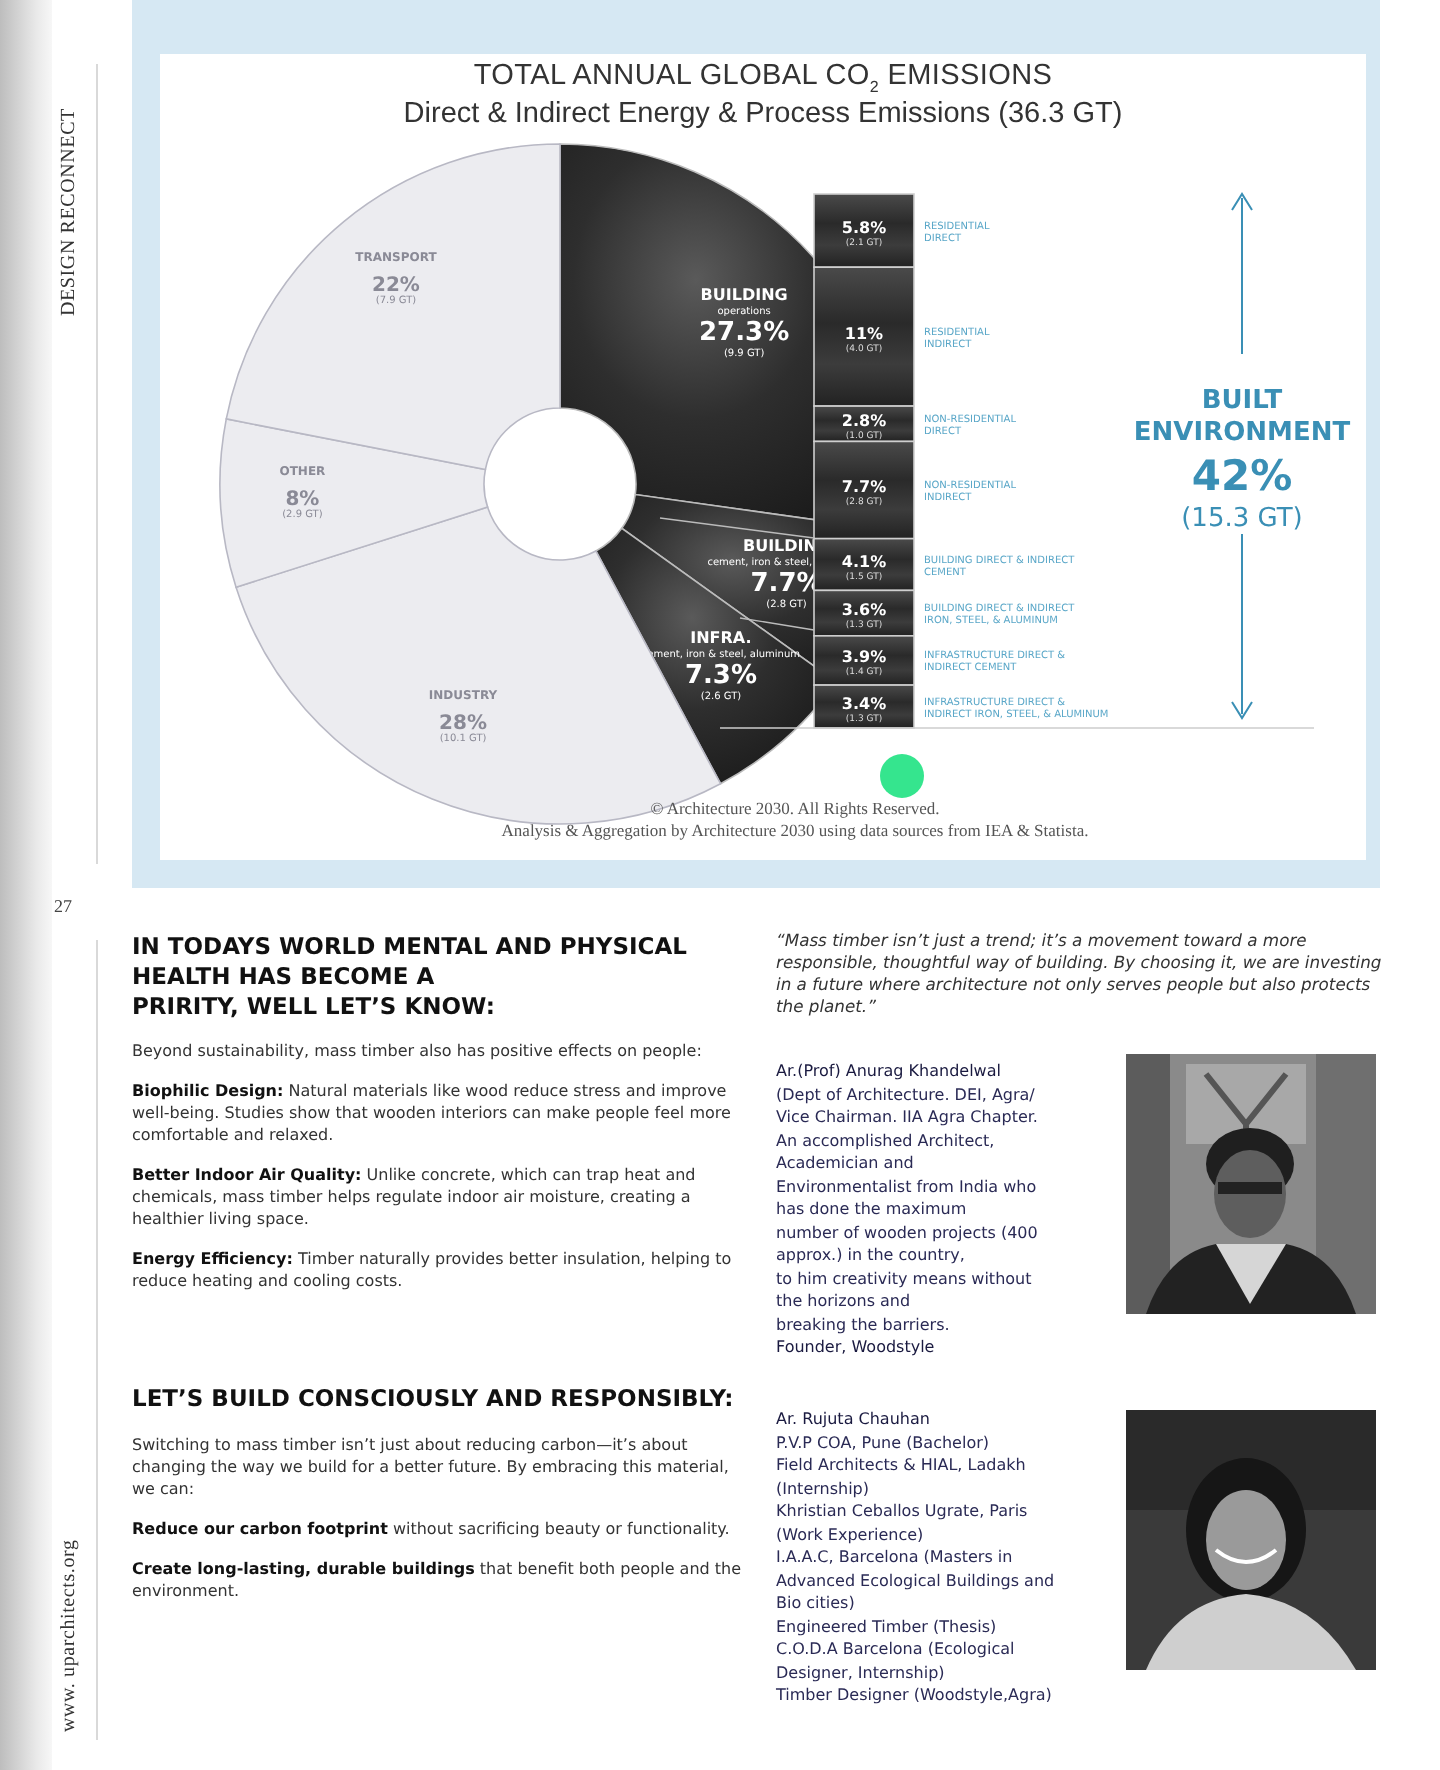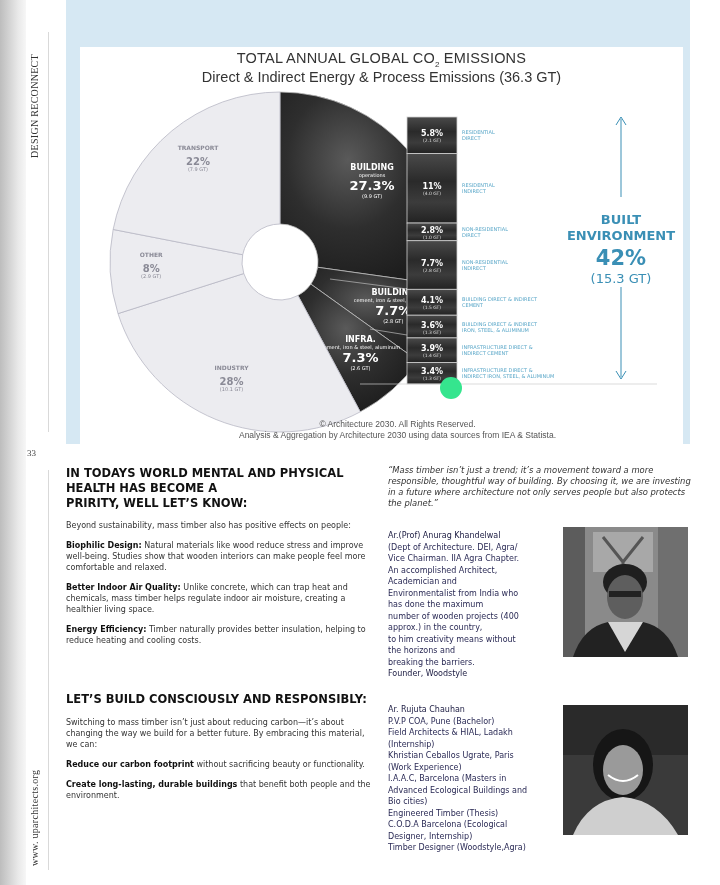--- a/index.html
+++ b/index.html
@@ -7,47 +7,47 @@
   body { position: relative; font-family: "Liberation Sans", sans-serif; color: #222; }
 
   .spine { position: absolute; left: 0; top: 0; width: 26px; height: 885px;
     background: linear-gradient(to right, #bdbdbd, #e9e9e9 70%, #f7f7f7); }
   .margin-rule { position: absolute; left: 48px; width: 1px; background: #d9d9d9; }
   .side-text { position: absolute; font-family: "Liberation Serif", serif; font-size: 10px; color: #333;
     transform: rotate(-90deg); transform-origin: left top; white-space: nowrap; letter-spacing: 0.3px; }
   .page-num { position: absolute; left: 27px; top: 448px; font-family: "Liberation Serif", serif; font-size: 9px; color: #444; }
 
   .infobox { position: absolute; left: 66px; top: 0; width: 624px; height: 444px; background: #d6e8f3; }
-  .chart-card { position: absolute; left: 80px; top: 27px; width: 603px; height: 403px; background: #fff; margin-top: 20px; }
+  .chart-card { position: absolute; left: 80px; top: 27px; width: 603px; height: 403px; background: #fff; }
 
   .chart-title { position: absolute; left: 0; width: 603px; text-align: center; color: #333; }
   .t1 { top: 3px; font-size: 14.5px; letter-spacing: 0.2px; }
   .t2 { top: 22px; font-size: 14.5px; }
 
   svg.chart { position: absolute; left: 0; top: 0; }
-  .credit { position: absolute; left: 0; width: 635px; text-align: center; font-size: 8.5px; color: #555; }
+  .credit { position: absolute; left: 0; width: 635px; text-align: center; font-size: 8.5px; color: #555; font-family: Liberation Serif, serif; }
 
   .col { position: absolute; }
   h2.head { font-family: "DejaVu Sans", sans-serif; font-weight: bold; font-size: 11.5px; line-height: 15px; color: #111; }
   p.body { font-family: "DejaVu Sans", sans-serif; font-size: 8px; line-height: 11px; color: #333; margin-top: 9px; }
   p.body b { color: #111; }
   .quote { font-family: "DejaVu Sans", sans-serif; font-style: italic; font-size: 8.4px; line-height: 11px; color: #333; }
   .bio { font-family: "DejaVu Sans", sans-serif; font-size: 8px; line-height: 11.5px; color: #2a2a55; }
   .bio .n { font-weight: normal; color: #1a1a40; }
   .photo { position: absolute; background: #777; overflow: hidden; }
   .green-dot { position: absolute; left: 440px; top: 377px; width: 22px; height: 22px; border-radius: 50%; background: #35e58e; }
 </style>
 </head>
 <body>
 
 <div class="spine"></div>
 <div class="margin-rule" style="top:32px;height:400px;"></div>
 <div class="margin-rule" style="top:470px;height:400px;"></div>
 <div class="side-text" style="left:29px;top:158px;">DESIGN RECONNECT</div>
-<div class="page-num">33</div>
+<div class="page-num">27</div>
 <div class="side-text" style="left:29px;top:866px;">www. uparchitects.org</div>
 
 <div class="infobox">
 </div>
 <div class="chart-card">
   <div class="chart-title t1">
     <span>TOTAL ANNUAL GLOBAL CO</span><sub style="font-size:8px;">2</sub><span> EMISSIONS</span>
   </div>
   <div class="chart-title t2">Direct &amp; Indirect Energy &amp; Process Emissions (36.3 GT)</div>
 

